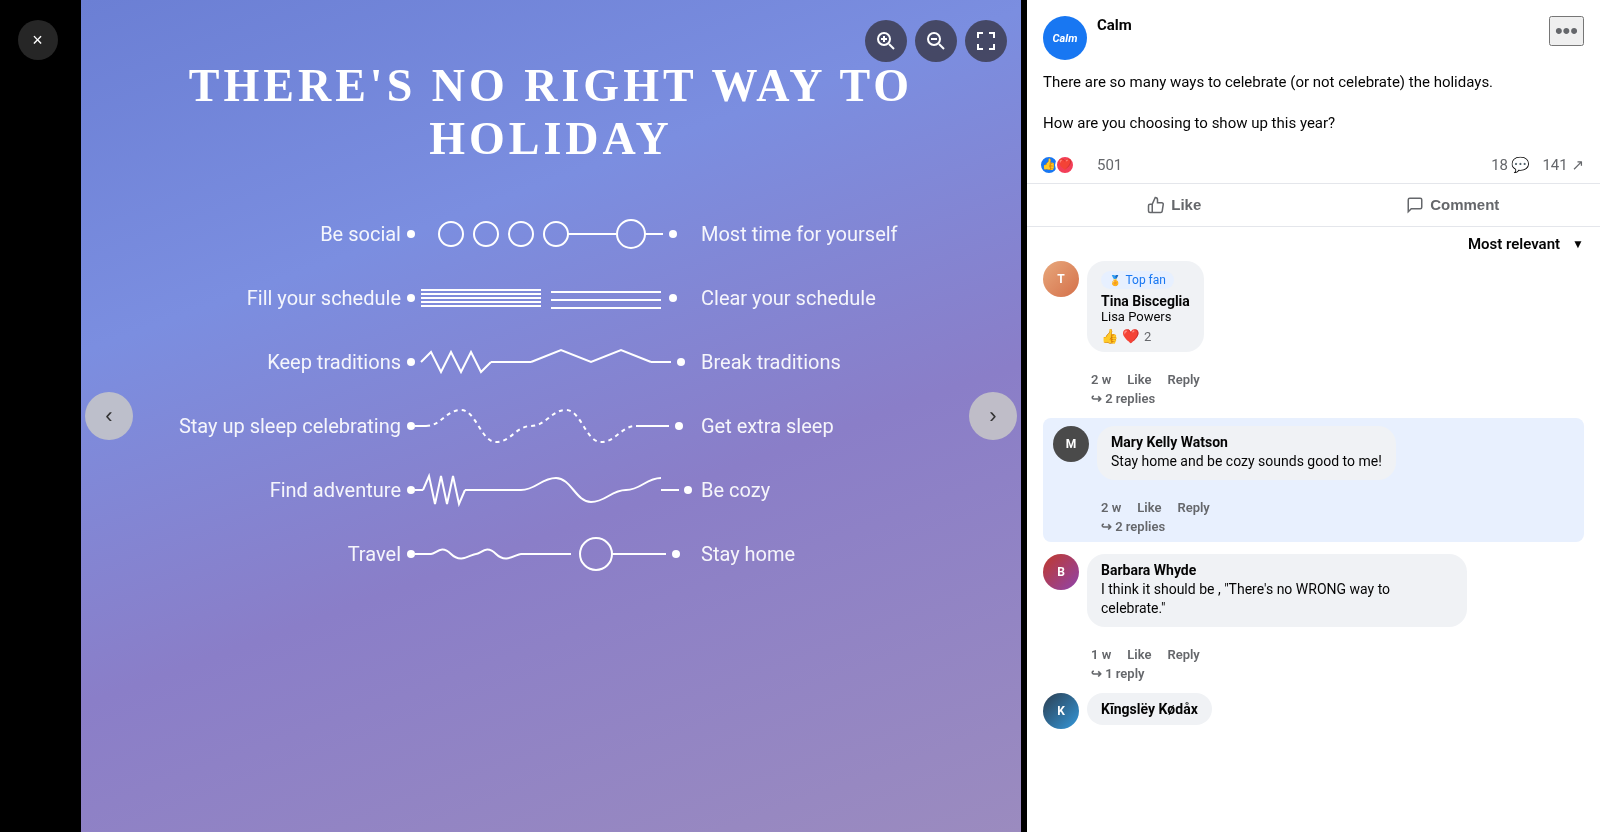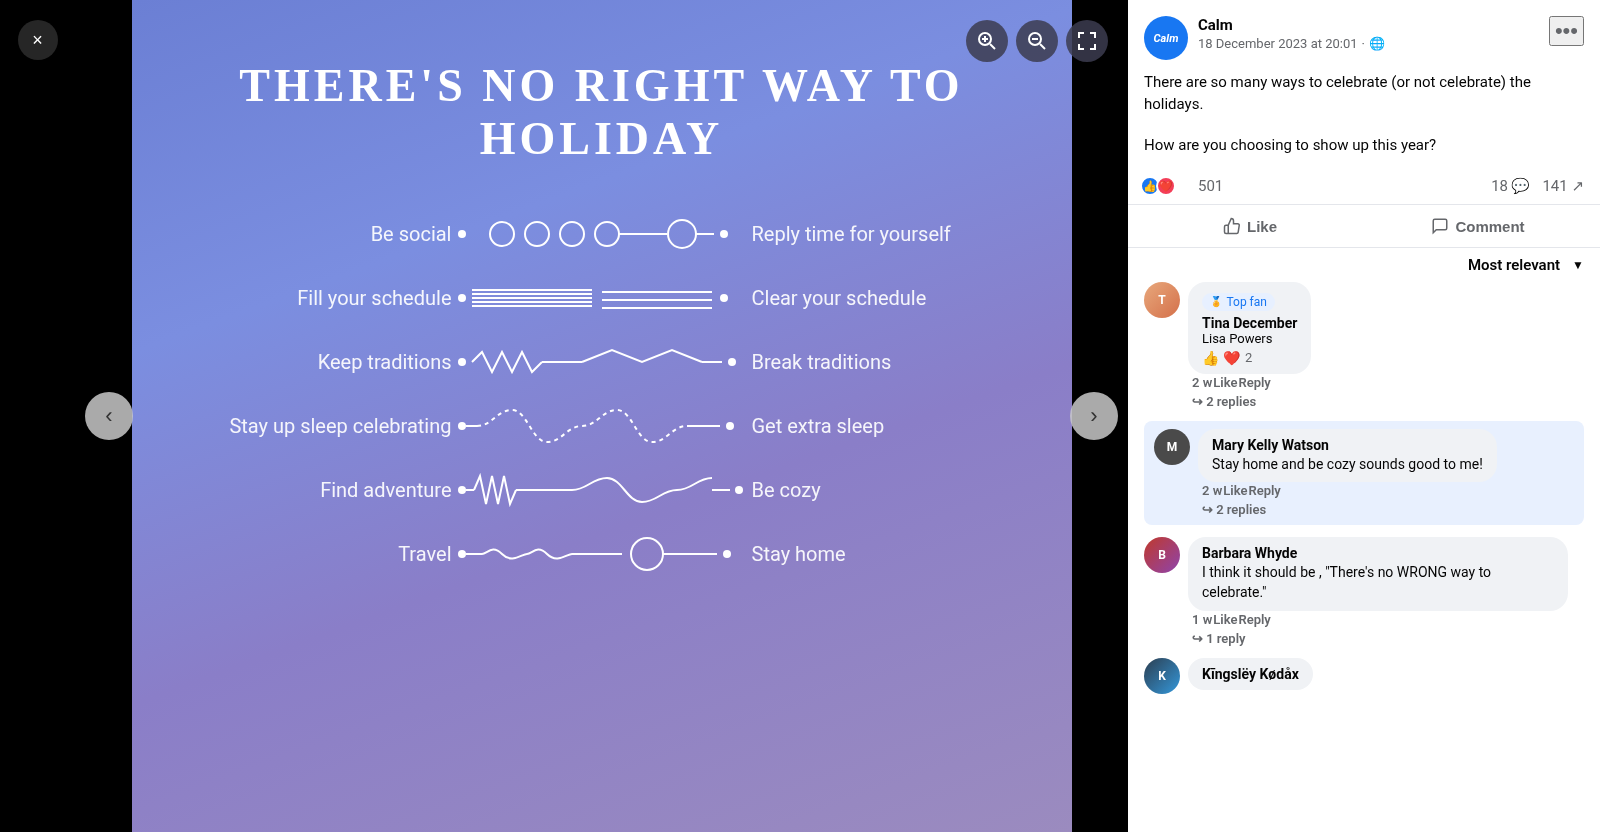--- a/index.html
+++ b/index.html
@@ -23,21 +23,21 @@
     .infographic-title { color: #fff; font-size: 46px; font-weight: 700; text-align: center; letter-spacing: 4px; text-transform: uppercase; line-height: 1.15; margin-bottom: 50px; font-family: Georgia, serif; }
     .rows { width: 100%; display: flex; flex-direction: column; gap: 28px; }
     .row { display: flex; align-items: center; justify-content: space-between; width: 100%; }
     .row-left { color: #fff; font-size: 20px; text-align: right; width: 260px; opacity: 0.92; }
     .row-right { color: #fff; font-size: 20px; text-align: left; width: 260px; opacity: 0.92; }
     .row-connector { flex: 1; display: flex; align-items: center; justify-content: center; position: relative; height: 36px; }
     
     .connector-svg { width: 100%; height: 36px; }
 
     
-    .right-panel { width: 472px; background: #fff; display: flex; flex-direction: column; overflow-y: auto; flex-shrink: 0; }
+    .right-panel { width: 573px; background: #fff; display: flex; flex-direction: column; overflow-y: auto; flex-shrink: 0; }
 
     
     .post-header { padding: 16px 16px 0; display: flex; align-items: flex-start; justify-content: space-between; }
     .page-avatar { width: 44px; height: 44px; border-radius: 50%; background: #1877f2; display: flex; align-items: center; justify-content: center; color: #fff; font-size: 13px; font-weight: 700; flex-shrink: 0; overflow: hidden; }
     .page-info { margin-left: 10px; flex: 1; }
     .page-name { font-weight: 700; font-size: 15px; color: #050505; }
     .post-meta { font-size: 13px; color: #65676b; display: flex; align-items: center; gap: 4px; margin-top: 2px; }
     .more-btn { color: #65676b; font-size: 22px; cursor: pointer; padding: 0 4px; }
 
     
@@ -63,21 +63,21 @@
     .sort-option { font-weight: 600; color: #050505; cursor: pointer; display: flex; align-items: center; gap: 12px; }
 
     
     .comments { padding: 0 16px; display: flex; flex-direction: column; gap: 12px; }
     .comment-item { display: flex; gap: 8px; align-items: flex-start; }
     .comment-avatar { width: 36px; height: 36px; border-radius: 50%; flex-shrink: 0; background: #ccc; overflow: hidden; display: flex; align-items: center; justify-content: center; font-size: 12px; font-weight: 700; color: #fff; }
     .comment-bubble { background: #f0f2f5; border-radius: 18px; padding: 8px 14px; max-width: 380px; }
     .comment-name { font-weight: 700; font-size: 14px; color: #050505; }
     .comment-text { font-size: 14px; color: #050505; line-height: 1.4; margin-top: 2px; }
     .comment-badge { background: #e7f0ff; border-radius: 20px; padding: 2px 8px; font-size: 12px; color: #1877f2; display: inline-flex; align-items: center; gap: 4px; margin-bottom: 4px; }
-    .comment-meta { display: flex; align-items: flex-start; gap: 1px; margin-top: 1px; font-size: 13px; color: #65676b; padding-left: 4px; }
+    .comment-meta { display: flex; align-items: flex-start; gap: 16px; margin-top: 20px; font-size: 13px; color: #65676b; padding-left: 4px; }
     .comment-meta span { cursor: pointer; font-weight: 600; }
     .replies-link { font-size: 13px; color: #65676b; font-weight: 600; cursor: pointer; margin-top: 4px; padding-left: 4px; }
     .highlighted { background: #e8f0fe; border-radius: 8px; padding: 8px 10px; }
     .dot-sep { color: #65676b; }
 
     
     .av-tina { background: linear-gradient(135deg, #e8a87c, #d4704a); }
     .av-mary { background: #4a4a4a; }
     .av-barbara { background: linear-gradient(135deg, #c0392b, #8e44ad); }
     .av-king { background: linear-gradient(135deg, #2c3e50, #3498db); }
@@ -131,21 +131,21 @@
             <circle cx="50" cy="18" r="12" stroke="white" stroke-width="2"></circle>
             <circle cx="85" cy="18" r="12" stroke="white" stroke-width="2"></circle>
             <circle cx="120" cy="18" r="12" stroke="white" stroke-width="2"></circle>
             <circle cx="155" cy="18" r="12" stroke="white" stroke-width="2"></circle>
             <line x1="167" y1="18" x2="215" y2="18" stroke="white" stroke-width="2"></line>
             <circle cx="230" cy="18" r="14" stroke="white" stroke-width="2"></circle>
             <line x1="244" y1="18" x2="262" y2="18" stroke="white" stroke-width="2"></line>
             <circle cx="272" cy="18" r="4" fill="white"></circle>
           </svg>
         </div>
-        <div class="row-right">Reply time for yourself</div>
+        <div class="row-right">Most time for yourself</div>
       </div>
 
       <div class="row">
         <div class="row-left">Fill your schedule</div>
         <div class="row-connector">
           <svg class="connector-svg" viewBox="0 0 300 36" fill="none" xmlns="http://www.w3.org/2000/svg">
             <circle cx="10" cy="18" r="4" fill="white"></circle>
 
             <line x1="20" y1="10" x2="140" y2="10" stroke="white" stroke-width="2"></line>
             <line x1="20" y1="14" x2="140" y2="14" stroke="white" stroke-width="2"></line>
@@ -237,25 +237,20 @@
 </div>
 
 <div class="right-panel">
 
   <div class="post-header">
     <div class="page-avatar av-calm">
       <span style="font-size:11px; font-weight:700; font-style:italic; color:#fff;">Calm</span>
     </div>
     <div class="page-info">
       <div class="page-name">Calm</div>
-      <div class="post-meta">
-        <span>18 December 2023 at 20:01</span>
-        <span class="dot-sep">·</span>
-        <span>🌐</span>
-      </div>
     </div>
     <button class="more-btn">•••</button>
   </div>
 
   <div class="post-body">
     <p class="post-text">There are so many ways to celebrate (or not celebrate) the holidays.</p>
     <br>
     <p class="post-text">How are you choosing to show up this year?</p>
   </div>
 
@@ -301,21 +296,21 @@
 
   <div class="comments">
 
     <div class="comment-item">
       <div class="comment-avatar av-tina">T</div>
       <div>
         <div class="comment-bubble">
           <div class="comment-badge">
             <span style="font-size:10px;">🏅</span> Top fan
           </div>
-          <div class="comment-name">Tina December</div>
+          <div class="comment-name">Tina Bisceglia</div>
           <div class="comment-name" style="font-weight:400; font-size:13px;">Lisa Powers</div>
           <div style="display:flex; align-items:center; gap:4px; margin-top:4px;">
             <span style="font-size:14px;">👍</span>
               <span style="font-size:14px;">❤️</span>
             <span style="font-size:13px; color:#65676b;">2</span>
           </div>
         </div>
         <div class="comment-meta">
           <span>2 w</span>
           <span>Like</span>

